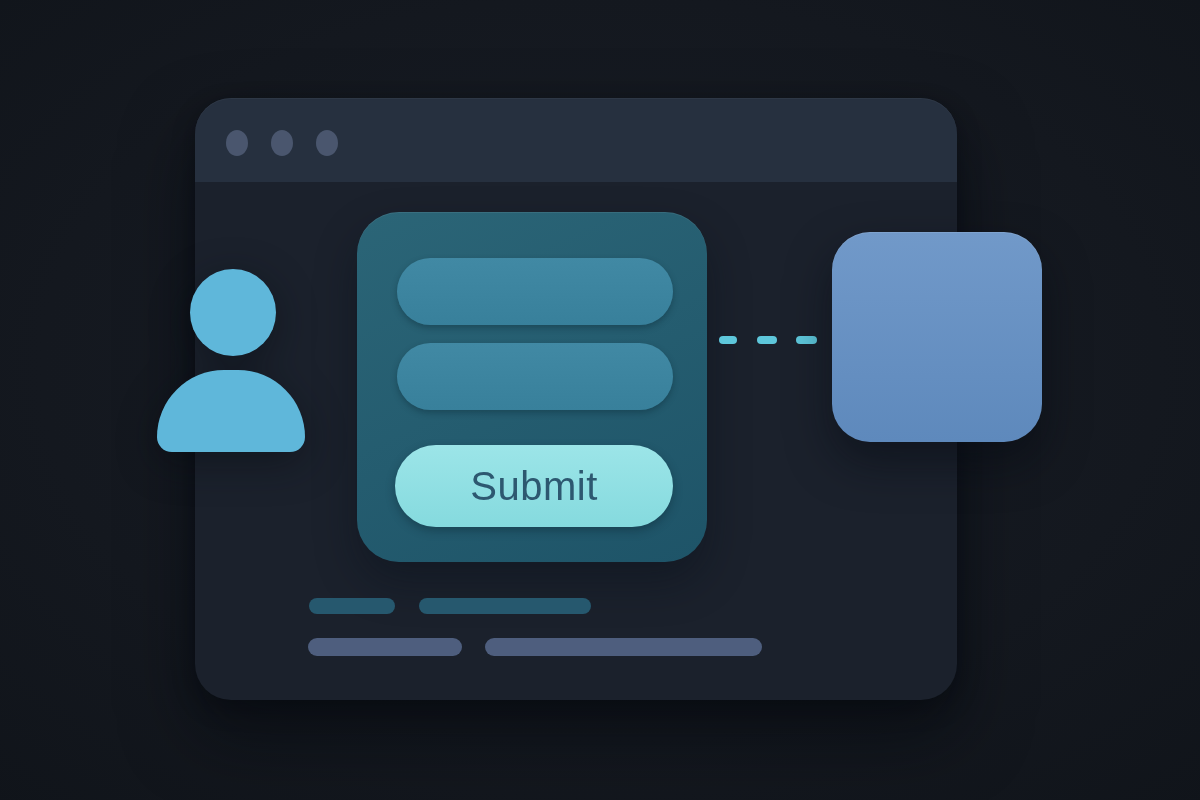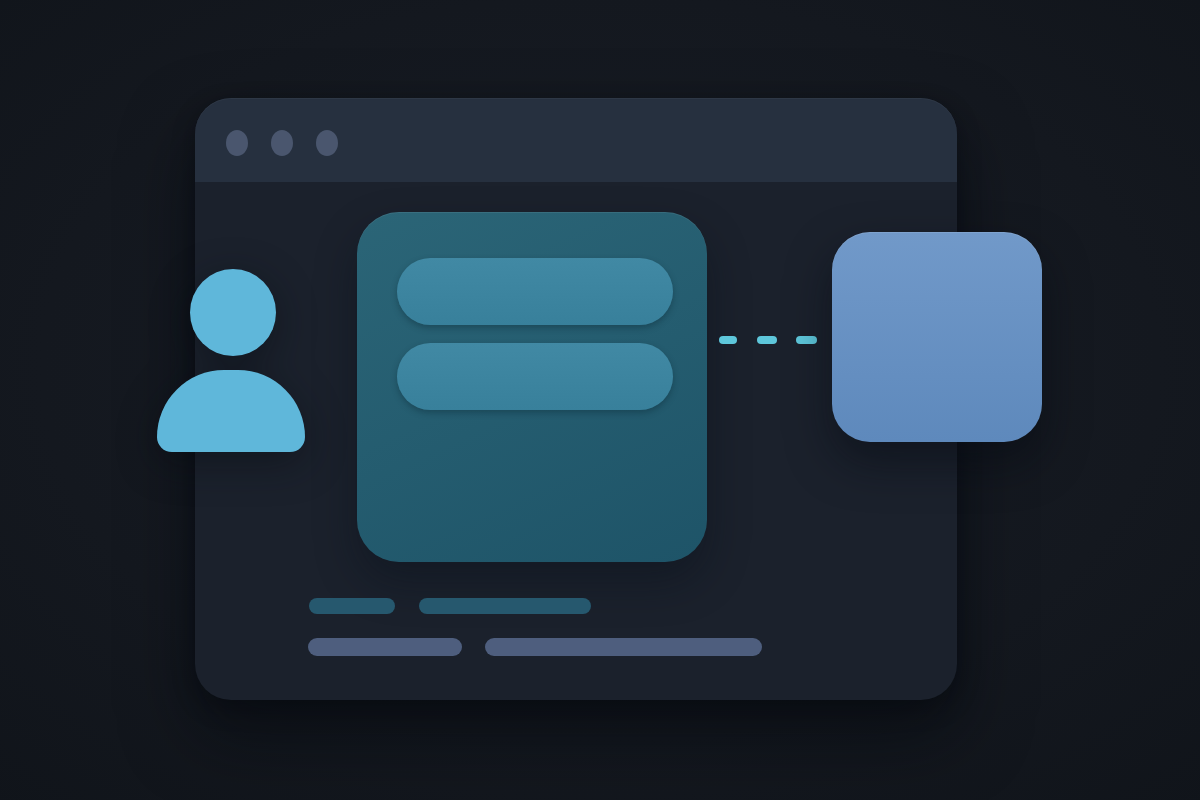--- a/index.html
+++ b/index.html
@@ -185,20 +185,21 @@
   <div class="window-dot d3"></div>
 
   <div class="user-icon">
     <div class="user-head"></div>
     <div class="user-body"></div>
   </div>
 
   <div class="form-card">
     <div class="form-field f1"></div>
     <div class="form-field f2"></div>
+    <button class="submit-button">Submit</button>
   </div>
 
   <div>
     <div class="connector-dash c1"></div>
     <div class="connector-dash c2"></div>
     <div class="connector-dash c3"></div>
   </div>
 
   <div class="square-card"></div>
 

